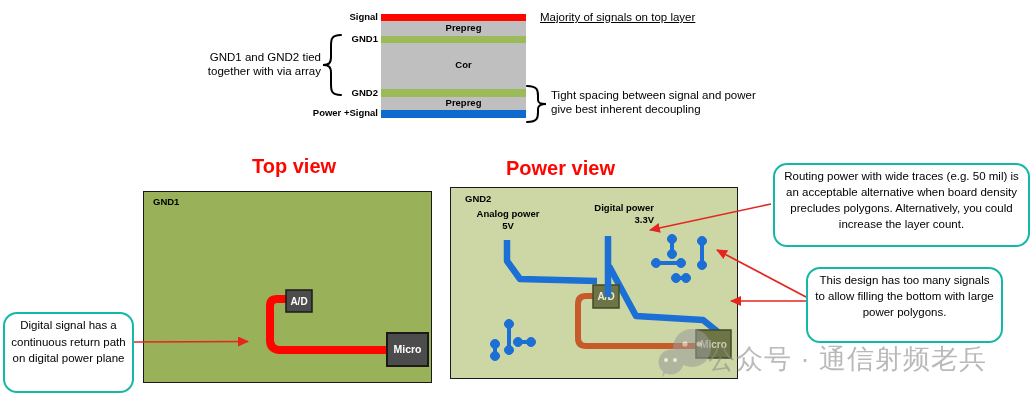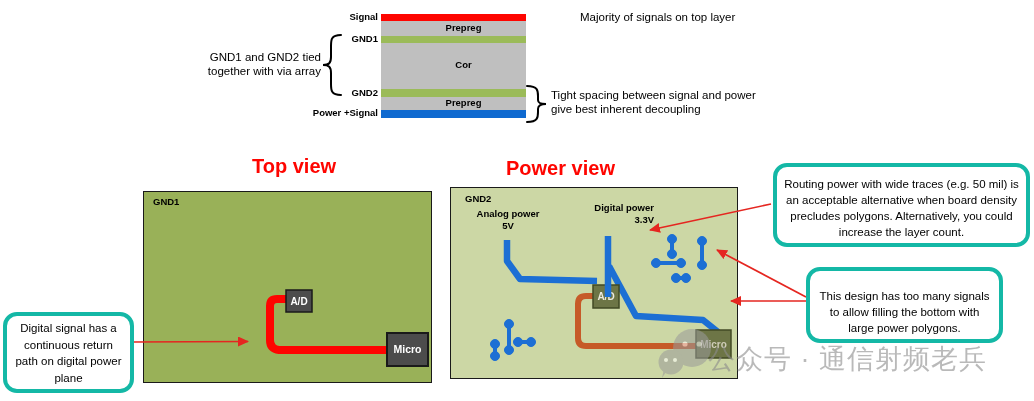--- a/index.html
+++ b/index.html
@@ -11,22 +11,22 @@
               font-weight:bold;font-size:9.5px;padding-left:10px;}
   .stack-label{position:absolute;text-align:right;font-weight:bold;font-size:9.5px;}
   .note{position:absolute;font-size:11.5px;line-height:14px;}
   .tie-note{text-align:right;}
   
   .panel{position:absolute;border:1.6px solid #1a1a1a;box-sizing:border-box;}
   .plane-label{position:absolute;font-weight:bold;font-size:9.5px;}
   .pwr-label{position:absolute;text-align:center;font-weight:bold;font-size:9.5px;line-height:11.5px;}
   .view-title{position:absolute;color:#fe0500;font-weight:bold;font-size:20px;}
   
-  .callout{position:absolute;background:#fff;border:4px solid #14b8a6;border-radius:14px;
-           display:flex;align-items:flex-end;justify-content:center;text-align:center;
+  .callout{position:absolute;background:#fff;border:2px solid #14b8a6;border-radius:14px;
+           display:flex;align-items:flex-start;justify-content:center;text-align:center;
            font-size:11.5px;line-height:16px;padding:3px 6px;box-sizing:border-box;z-index:6;}
   .callout.small{line-height:16.5px;}
   
   #overlay{position:absolute;left:0;top:0;z-index:4;pointer-events:none;}
   #overlay text{font-family:"Liberation Sans",sans-serif;font-weight:bold;}
   
   #watermark-text{position:absolute;left:708px;top:341px;font-size:27px;letter-spacing:1px;
                   color:#8c8c8c;opacity:.6;z-index:7;white-space:nowrap;}
 </style>
 </head>
@@ -45,21 +45,21 @@
   <div class="layer-text" style="top:22px;">Prepreg</div>
   <div class="layer-text" style="top:59px;">Cor</div>
   <div class="layer-text" style="top:97px;">Prepreg</div>
 
   <div class="stack-label" style="left:278px;top:11px;width:100px;">Signal</div>
   <div class="stack-label" style="left:278px;top:33px;width:100px;">GND1</div>
   <div class="stack-label" style="left:278px;top:87px;width:100px;">GND2</div>
   <div class="stack-label" style="left:270px;top:107px;width:108px;">Power +Signal</div>
 
   <div class="note tie-note" style="left:188px;top:50px;width:133px;text-align:right;">GND1 and GND2 tied together with via array</div>
-  <div class="note" style="left:580px;top:10px;width:220px;">Majority of signals on top layer</div>
+  <div class="note" style="left:540px;top:10px;width:220px;text-decoration:underline;">Majority of signals on top layer</div>
   <div class="note" style="left:551px;top:88px;width:212px;">Tight spacing between signal and power give best inherent decoupling</div>
 
   <div class="view-title" style="left:252px;top:155px;">Top view</div>
   <div class="view-title" style="left:506px;top:157px;">Power view</div>
 
   <div class="panel" style="left:143px;top:191px;width:289px;height:192px;background:#99b158;">
     <div class="plane-label" style="left:9px;top:4px;">GND1</div>
   </div>
 
   <div class="panel" style="left:450px;top:187px;width:288px;height:192px;background:#ccd7a5;">

